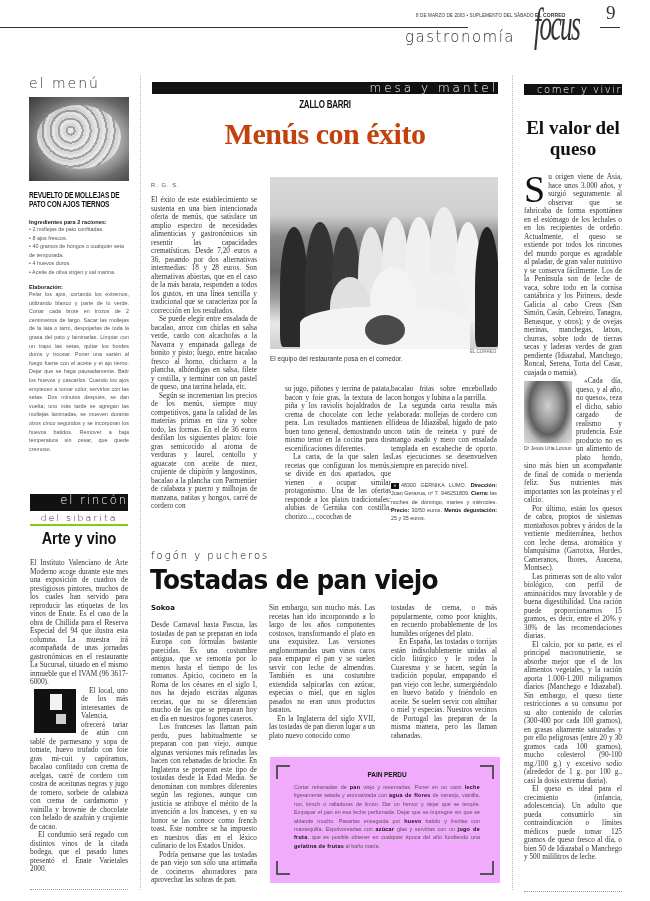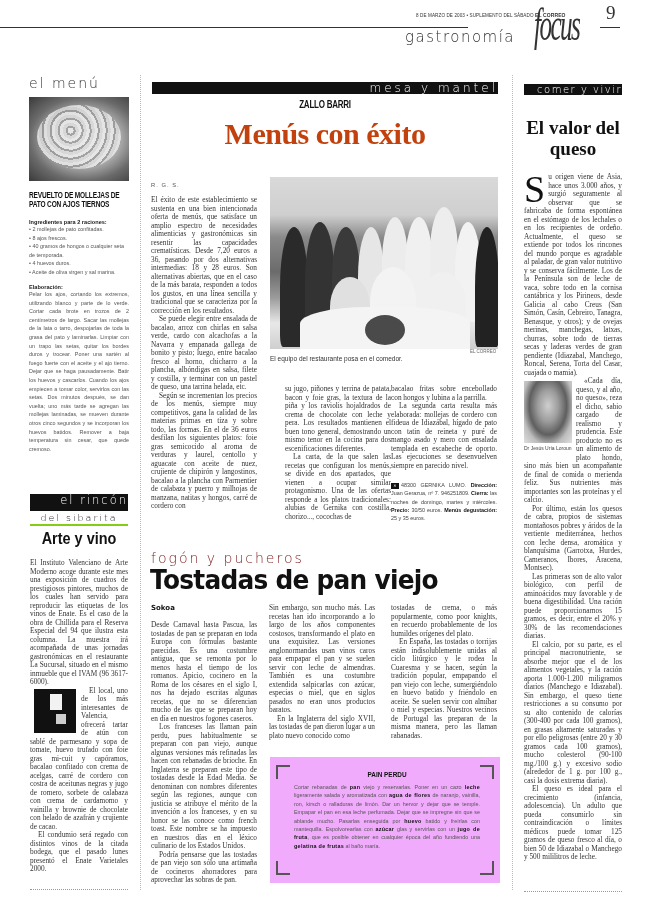--- a/index.html
+++ b/index.html
@@ -67,21 +67,21 @@
   .comer-bar { font-size: 10px; height: 11px; line-height: 11px; letter-spacing: 1.5px; width: 98px; }
   .queso-title { font-family: "Liberation Serif", serif; font-weight: bold; font-size: 19px; line-height: 21px; text-align: center; margin-top: 22px; color: #111; }
   .queso-text { margin-top: 14px; font-size: 7.3px; line-height: 8.5px; }
   .dropcap { float: left; font-family: "Liberation Serif", serif; font-size: 38px; line-height: 28px; margin: 2px 3px 0 0; color: #111; }
   .portrait { float: left; width: 48px; height: 74px; margin: 4px 4px 2px 0; }
   .portrait .pic { width: 48px; height: 62px; background: radial-gradient(ellipse at 50% 40%, #cfcfcf 0%, #9d9d9d 30%, #5f5f5f 55%, #bdbdbd 75%, #e0e0e0 100%); }
   .portrait .cap { font-family: "Liberation Sans", sans-serif; font-size: 5px; line-height: 6px; color: #444; margin-top: 2px; }
   .dotted-foot-r { position: absolute; left: 524px; top: 891px; width: 98px; border-top: 1px dotted #999; }
 
   
-  .fogon-label { position: absolute; left: 151px; top: 550px; font-size: 14px; letter-spacing: 2px; color: #7f1d1d; }
+  .fogon-label { position: absolute; left: 151px; top: 550px; font-size: 10px; letter-spacing: 2px; color: #000000; }
   .tostadas-title { position: absolute; left: 150px; top: 565px; font-family: "DejaVu Sans", sans-serif; font-weight: bold; font-size: 27px; line-height: 30px; letter-spacing: -0.8px; color: #111; transform: scaleX(0.92); transform-origin: left; white-space: nowrap; }
   .sokoa { position: absolute; left: 151px; top: 604px; font-family: "DejaVu Sans", sans-serif; font-weight: bold; font-size: 7px; color: #111; }
   .tost-col1 { position: absolute; left: 151px; top: 621px; width: 106px; }
   .tost-col2 { position: absolute; left: 269px; top: 604px; width: 106px; }
   .tost-col3 { position: absolute; left: 391px; top: 604px; width: 106px; }
 
   .recipe-box { position: absolute; left: 270px; top: 757px; width: 230px; height: 126px; background: #f0abfc; padding: 13px 20px 0 24px; }
   .recipe-box .corner { position: absolute; width: 14px; height: 14px; border-color: #555; border-style: solid; }
   .corner.tl { left: 6px; top: 8px; border-width: 2px 0 0 2px; }
   .corner.tr { right: 6px; top: 8px; border-width: 2px 2px 0 0; }

